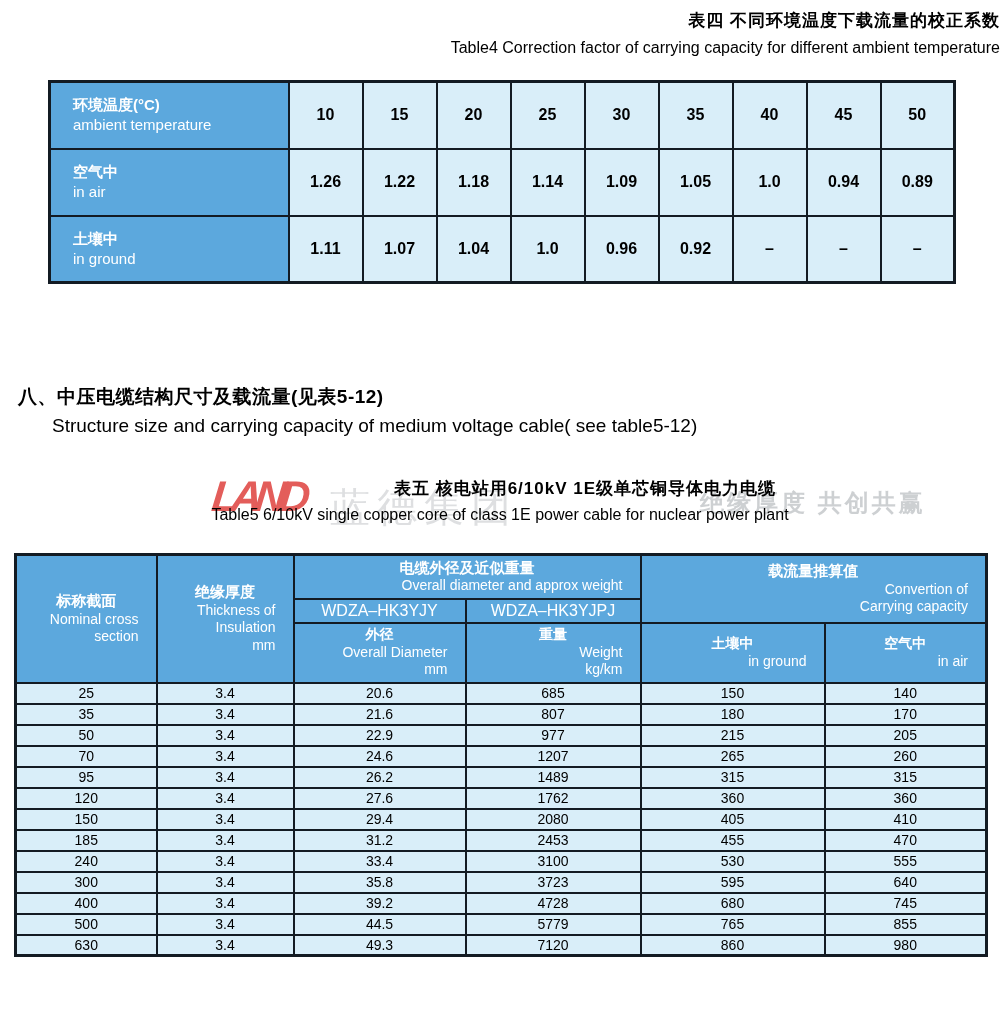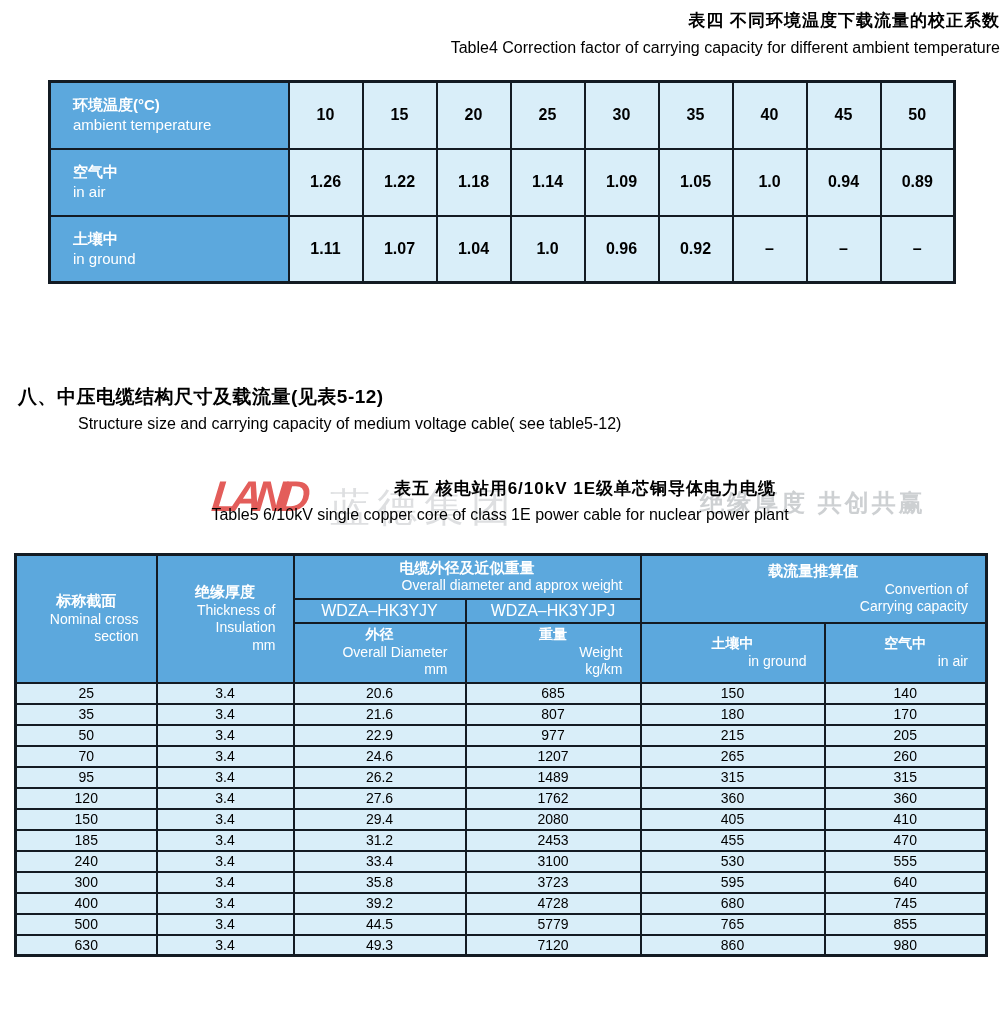--- a/index.html
+++ b/index.html
@@ -26,21 +26,21 @@
   table{border-collapse:collapse;table-layout:fixed;width:100%;}
   .t4{border:3px solid var(--border);}
   .t4 td{border:2px solid var(--border);height:67px;vertical-align:middle;}
   td.hd{background:var(--blue);color:#fff;text-align:left;padding-left:22px;}
   td.hd .zh{font-size:15px;font-weight:bold;line-height:1.35;}
   td.hd .en{font-size:15px;line-height:1.35;}
   td.lt{background:var(--light);text-align:center;font-size:16px;color:#000;font-weight:bold;}
   
   #section-heading{position:absolute;left:18px;top:384px;z-index:2;}
   .sec-zh{font-size:19px;font-weight:bold;letter-spacing:0.5px;}
-  .sec-en{font-size:16px;margin-left:60px;margin-top:5px;}
+  .sec-en{font-size:19px;margin-left:34px;margin-top:5px;}
   
   #t5-titles{position:absolute;left:0;top:477px;width:100%;text-align:center;z-index:2;}
   #t5-titles .title-zh{transform:translateX(85px);font-size:17px;}
   #t5-titles .title-en{margin-top:6px;}
   .wm{position:absolute;z-index:1;white-space:nowrap;pointer-events:none;}
   #wm-logo{left:212px;top:472px;font-size:43px;font-weight:900;font-style:italic;
     letter-spacing:-7px;color:#DE3A36;opacity:0.82;transform:skewX(-6deg);}
   #wm-company{left:330px;top:480px;font-size:40px;font-weight:normal;
     letter-spacing:7px;color:#8A9096;opacity:0.28;}
   #wm-slogan{left:700px;top:487px;font-size:24px;font-weight:bold;

